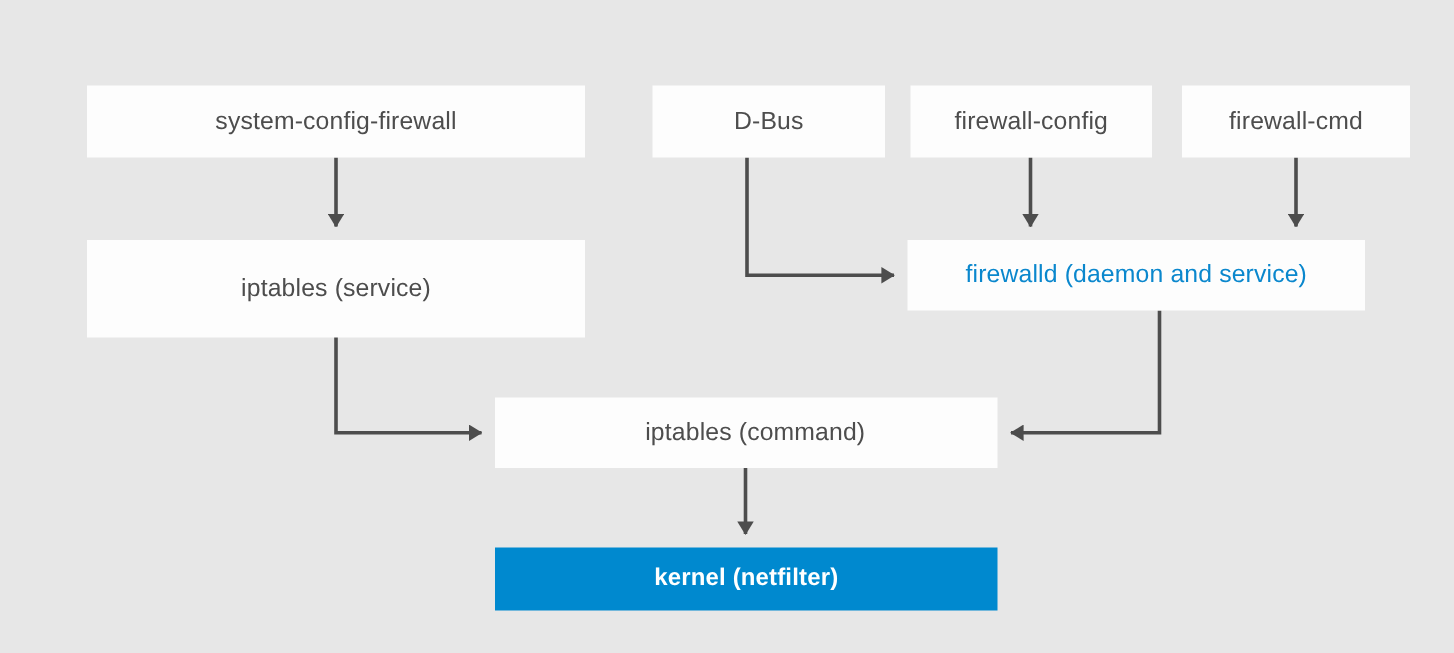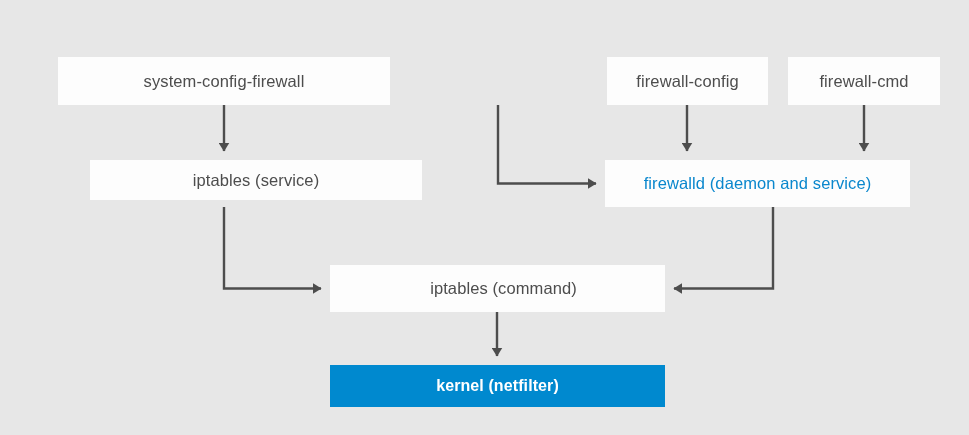--- a/index.html
+++ b/index.html
@@ -48,21 +48,21 @@
     background: #0089cf;
     color: #ffffff;
     font-weight: bold;
     font-size: 16px;
   }
   
   #node-system-config-firewall { left: 58px;  top: 57px;  width: 332px; height: 48px; }
   #node-dbus                   { left: 435px; top: 57px;  width: 155px; height: 48px; }
   #node-firewall-config        { left: 607px; top: 57px;  width: 161px; height: 48px; }
   #node-firewall-cmd           { left: 788px; top: 57px;  width: 152px; height: 48px; }
-  #node-iptables-service       { left: 58px;  top: 160px; width: 332px; height: 40px; margin-left: 32px; }
+  #node-iptables-service       { left: 58px;  top: 160px; width: 332px; height: 65px; }
   #node-firewalld              { left: 605px; top: 160px; width: 305px; height: 47px; }
   #node-iptables-command       { left: 330px; top: 265px; width: 335px; height: 47px; padding-left: 12px; }
   #node-kernel-netfilter       { left: 330px; top: 365px; width: 335px; height: 42px; justify-content: center; }
 </style>
 </head>
 <body>
 
 <div id="diagram">
 
   <svg class="connectors" viewBox="0 0 969 435" width="969" height="435" aria-hidden="true">
@@ -93,20 +93,23 @@
       <path d="M773,207 L773,288.5 L674,288.5" marker-end="url(#arrowLeft)"></path>
 
       <path d="M497,312 L497,356" marker-end="url(#arrowDown)"></path>
     </g>
   </svg>
 
   <div class="node" id="node-system-config-firewall">
     <span>system-config-firewall</span>
   </div>
 
+  <div class="node" id="node-dbus">
+    <span>D-Bus</span>
+  </div>
 
   <div class="node" id="node-firewall-cmd">
     <span>firewall-cmd</span>
   </div>
 
   <div class="node" id="node-firewall-config">
     <span>firewall-config</span>
   </div>
 
   <div class="node" id="node-iptables-service">

